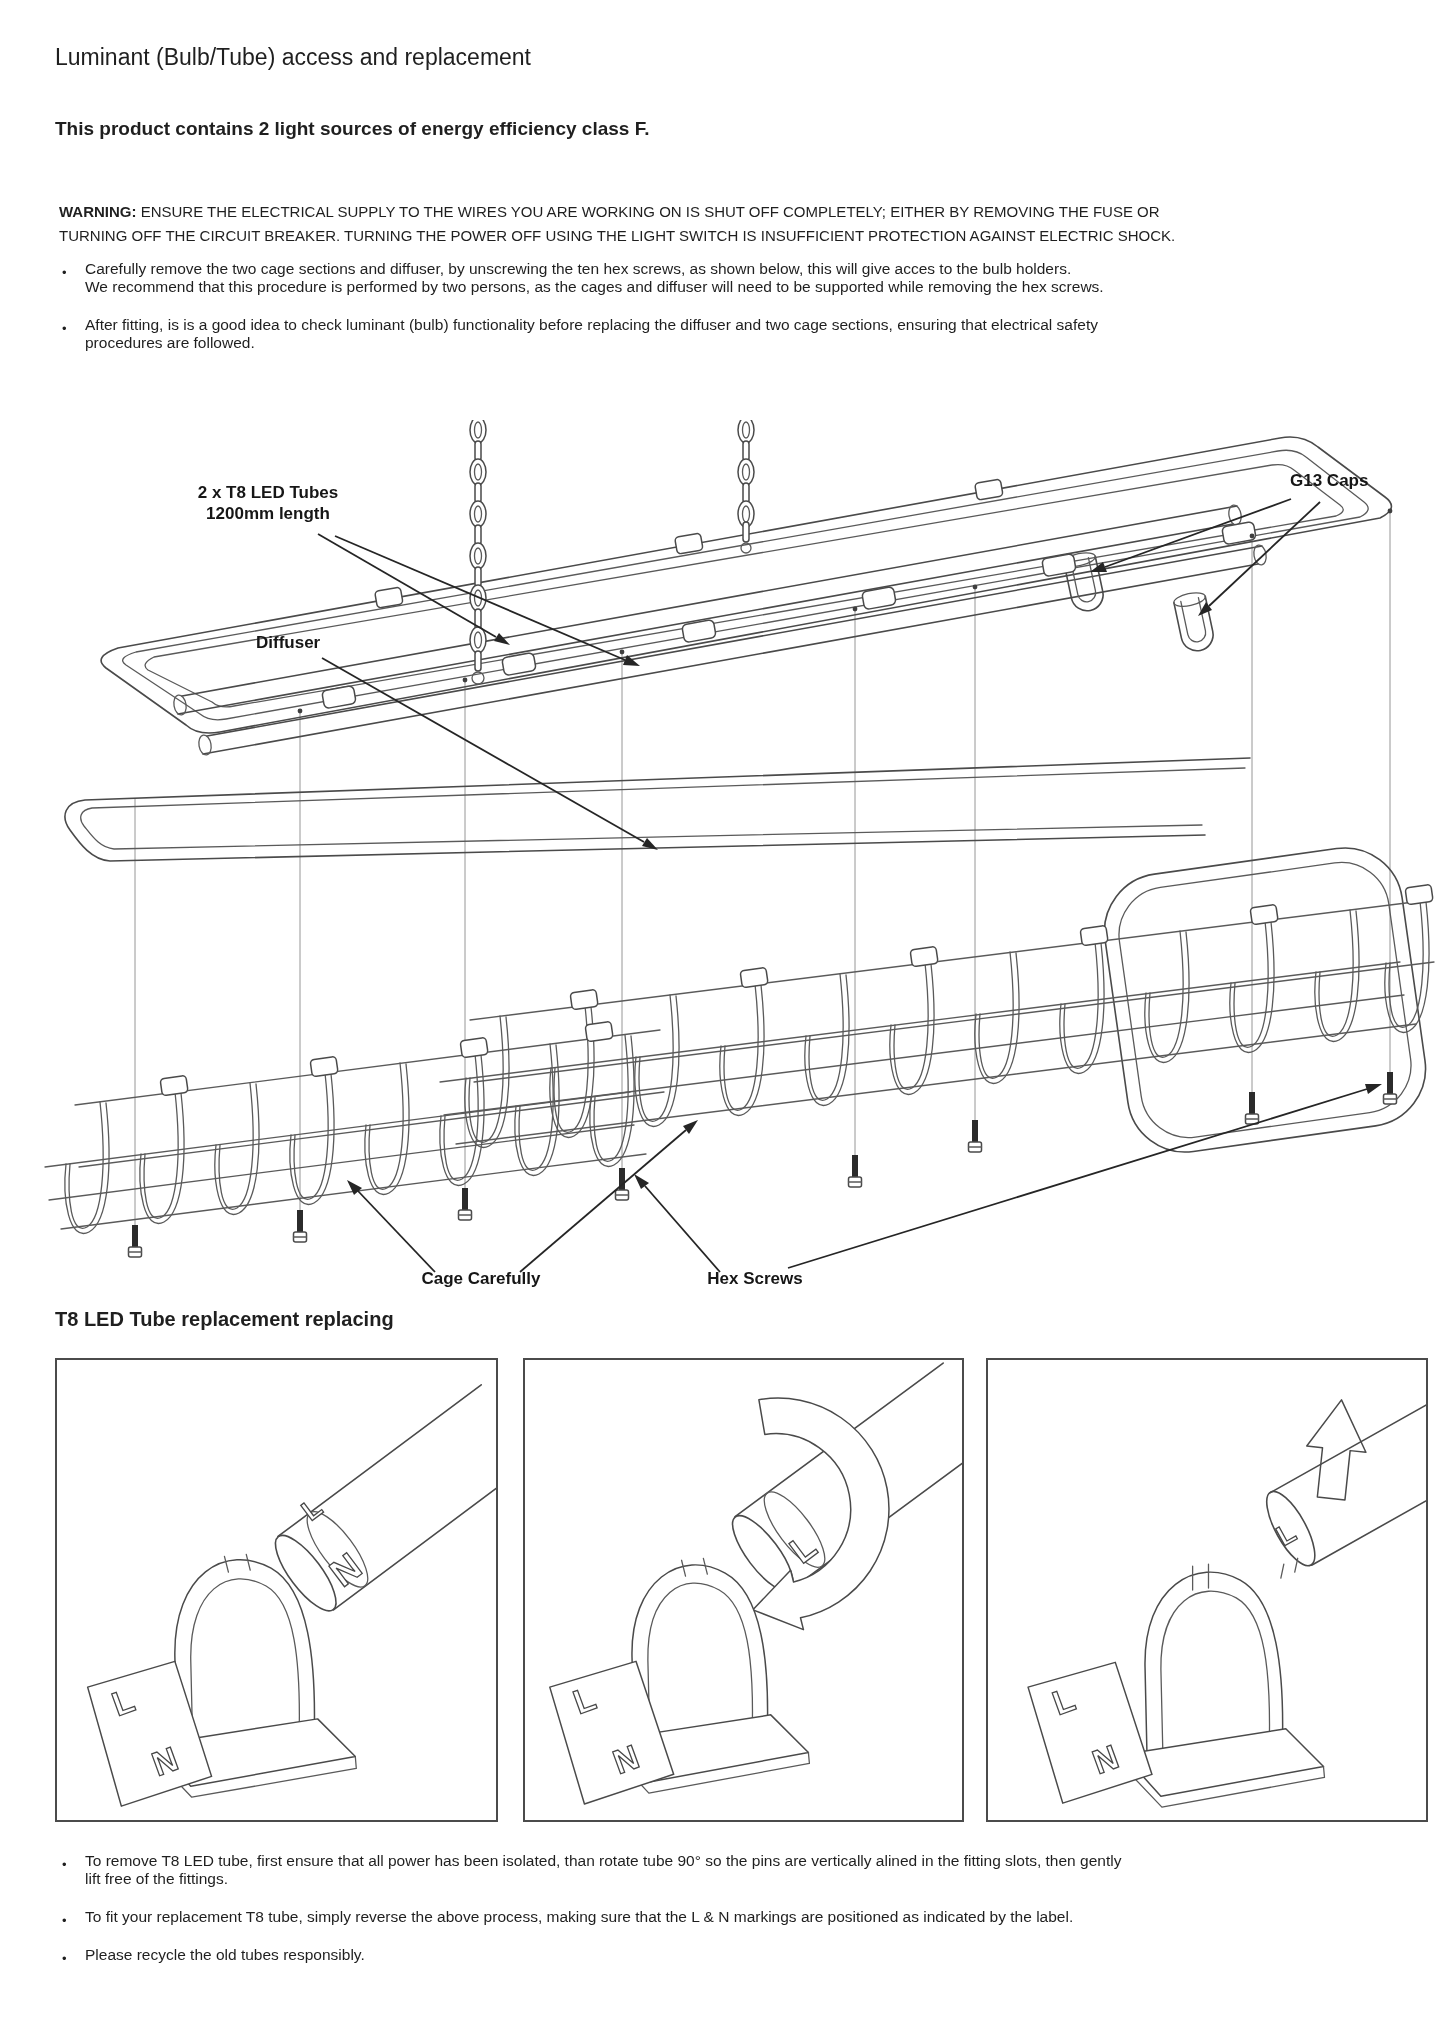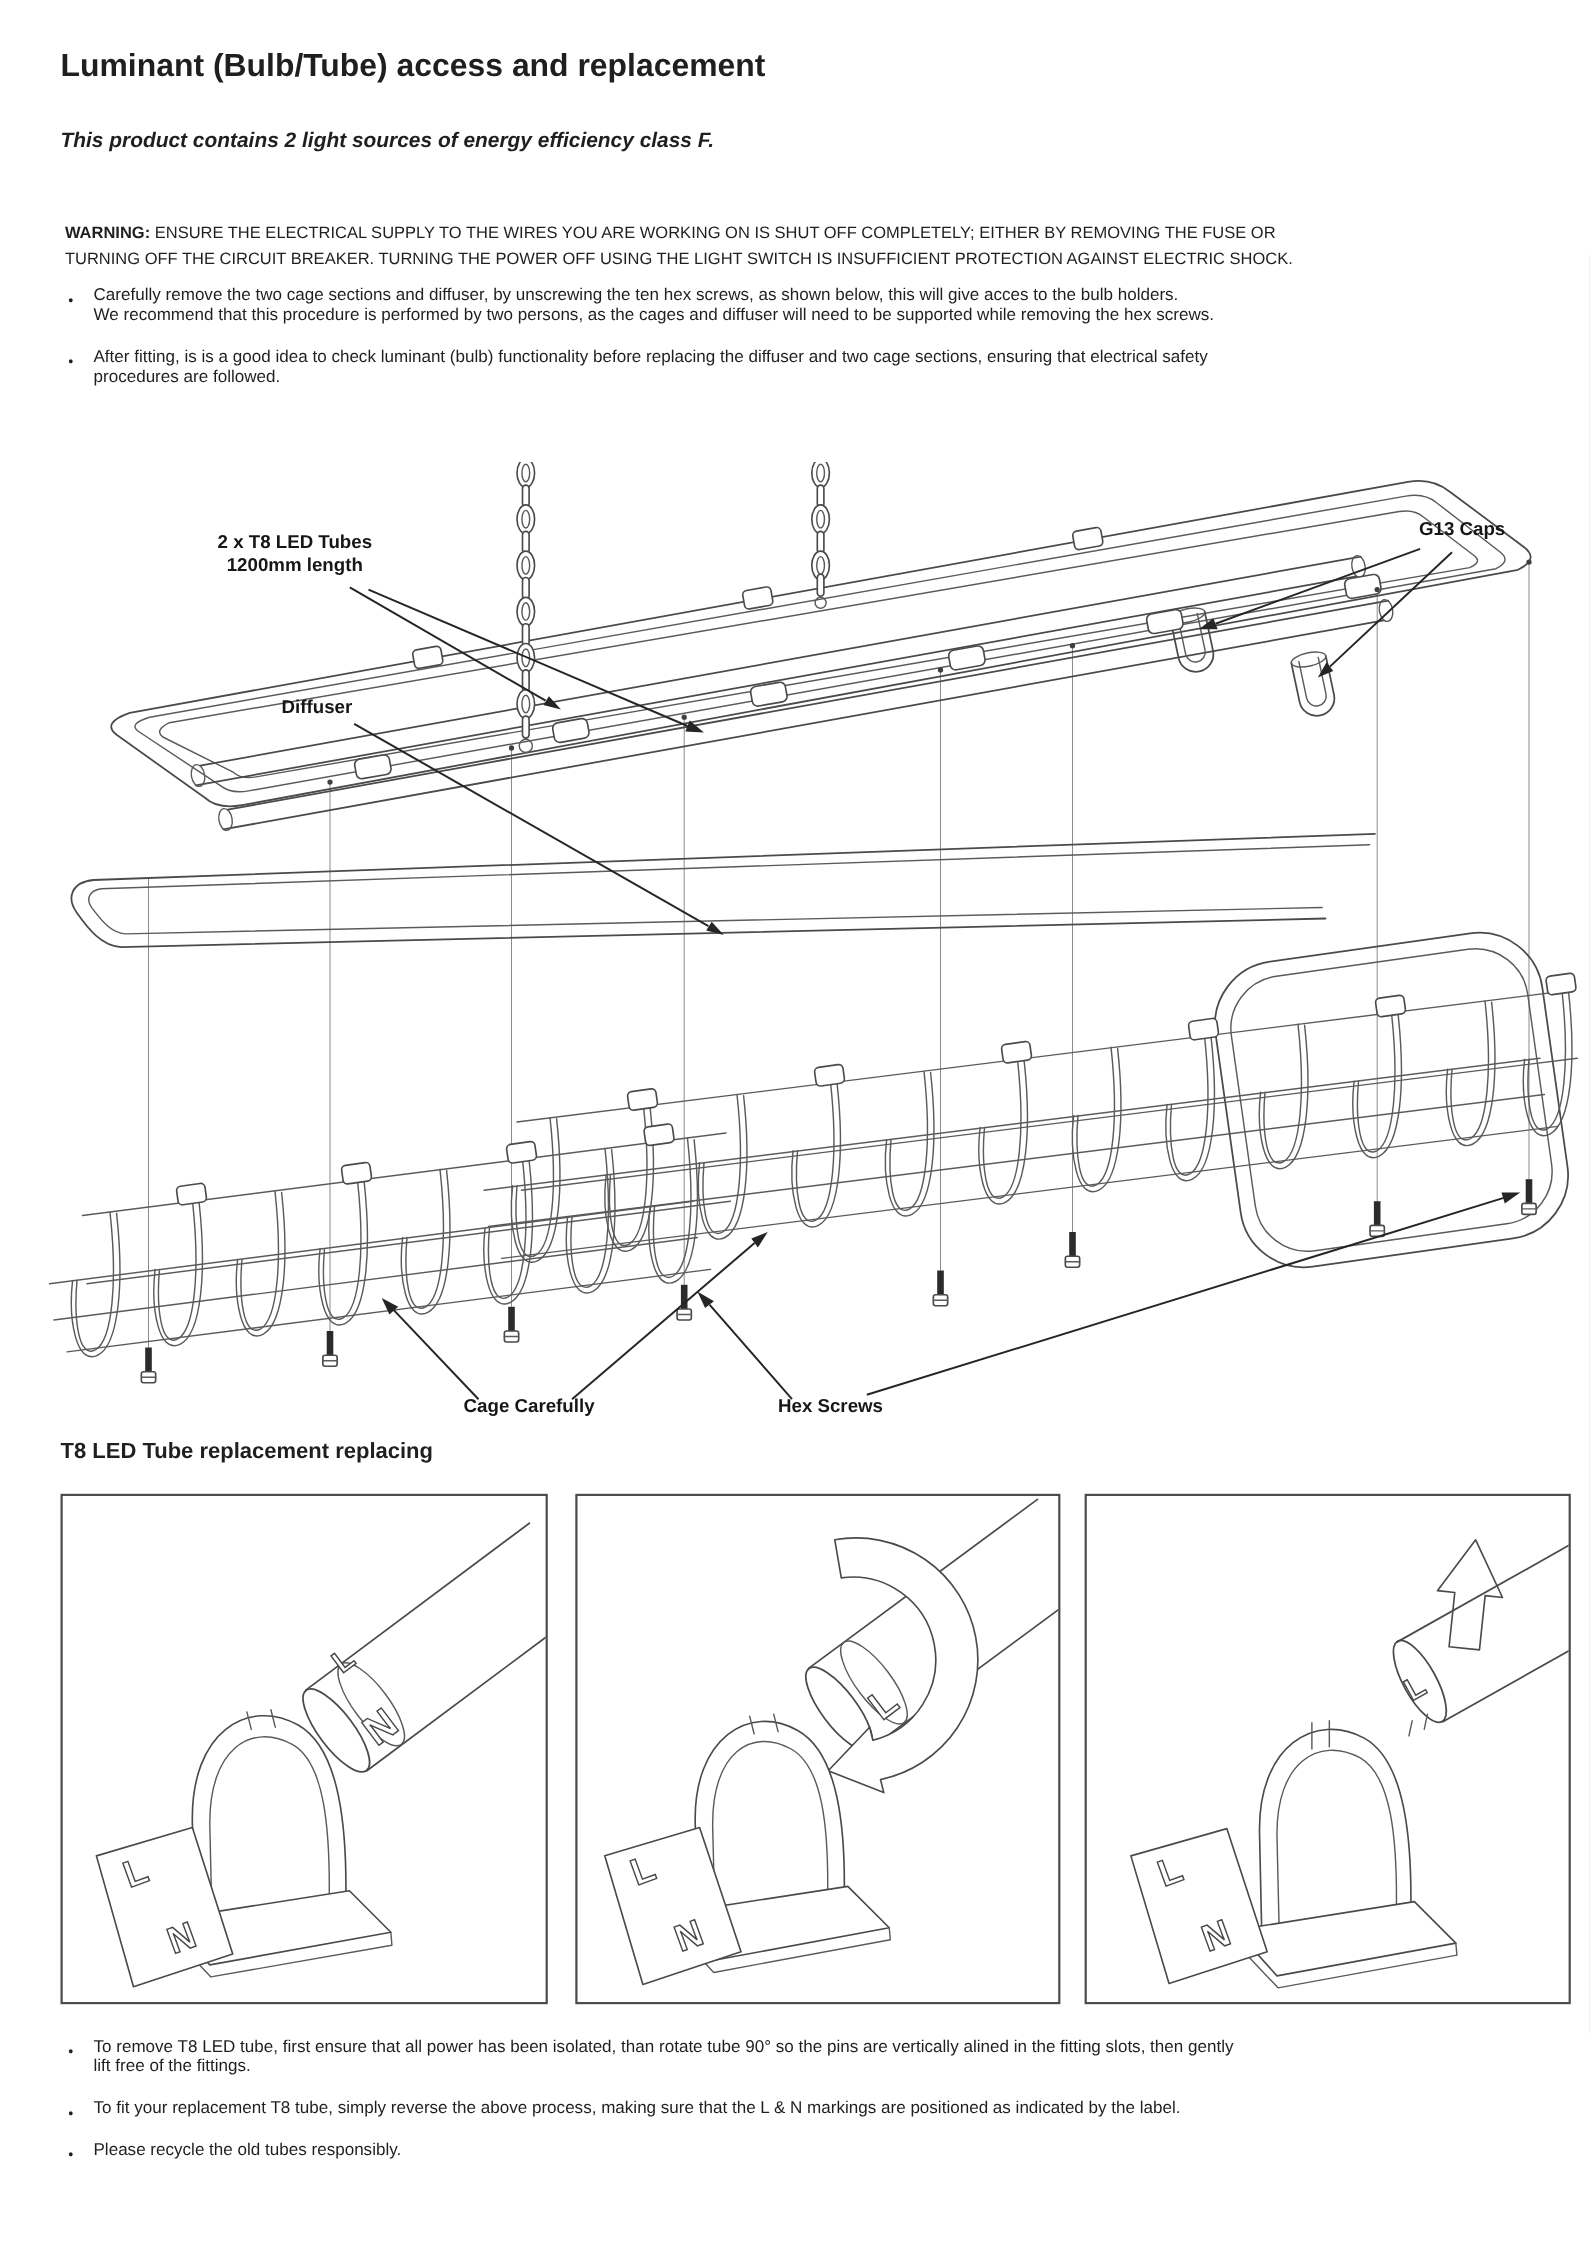--- a/index.html
+++ b/index.html
@@ -7,25 +7,25 @@
     position:relative;
     width:1445px;height:2043px;
     background:#ffffff;
     font-family:"Liberation Sans",sans-serif;
     color:#1f1f1f;
     margin:0 auto;
     overflow:hidden;
   }
   .page-title{
     position:absolute;left:55px;top:44px;
-    font-size:29px;font-weight:bold;margin:0;
+    font-size:23px;font-weight:normal;margin:0;
   }
   .intro{
     position:absolute;left:55px;top:114px;
-    font-size:19px;font-weight:bold;line-height:29px;margin:0;font-style:italic;
+    font-size:19px;font-weight:bold;line-height:29px;margin:0;
   }
   .warning{
     position:absolute;left:55px;top:196px;width:1340px;
     font-size:15px;line-height:24px;margin:4px;
     white-space:pre-line;
   }
   .warning strong{font-weight:bold;}
   ul.bullets{
     position:absolute;left:55px;margin:0;padding:0;list-style:none;
     width:1355px;

